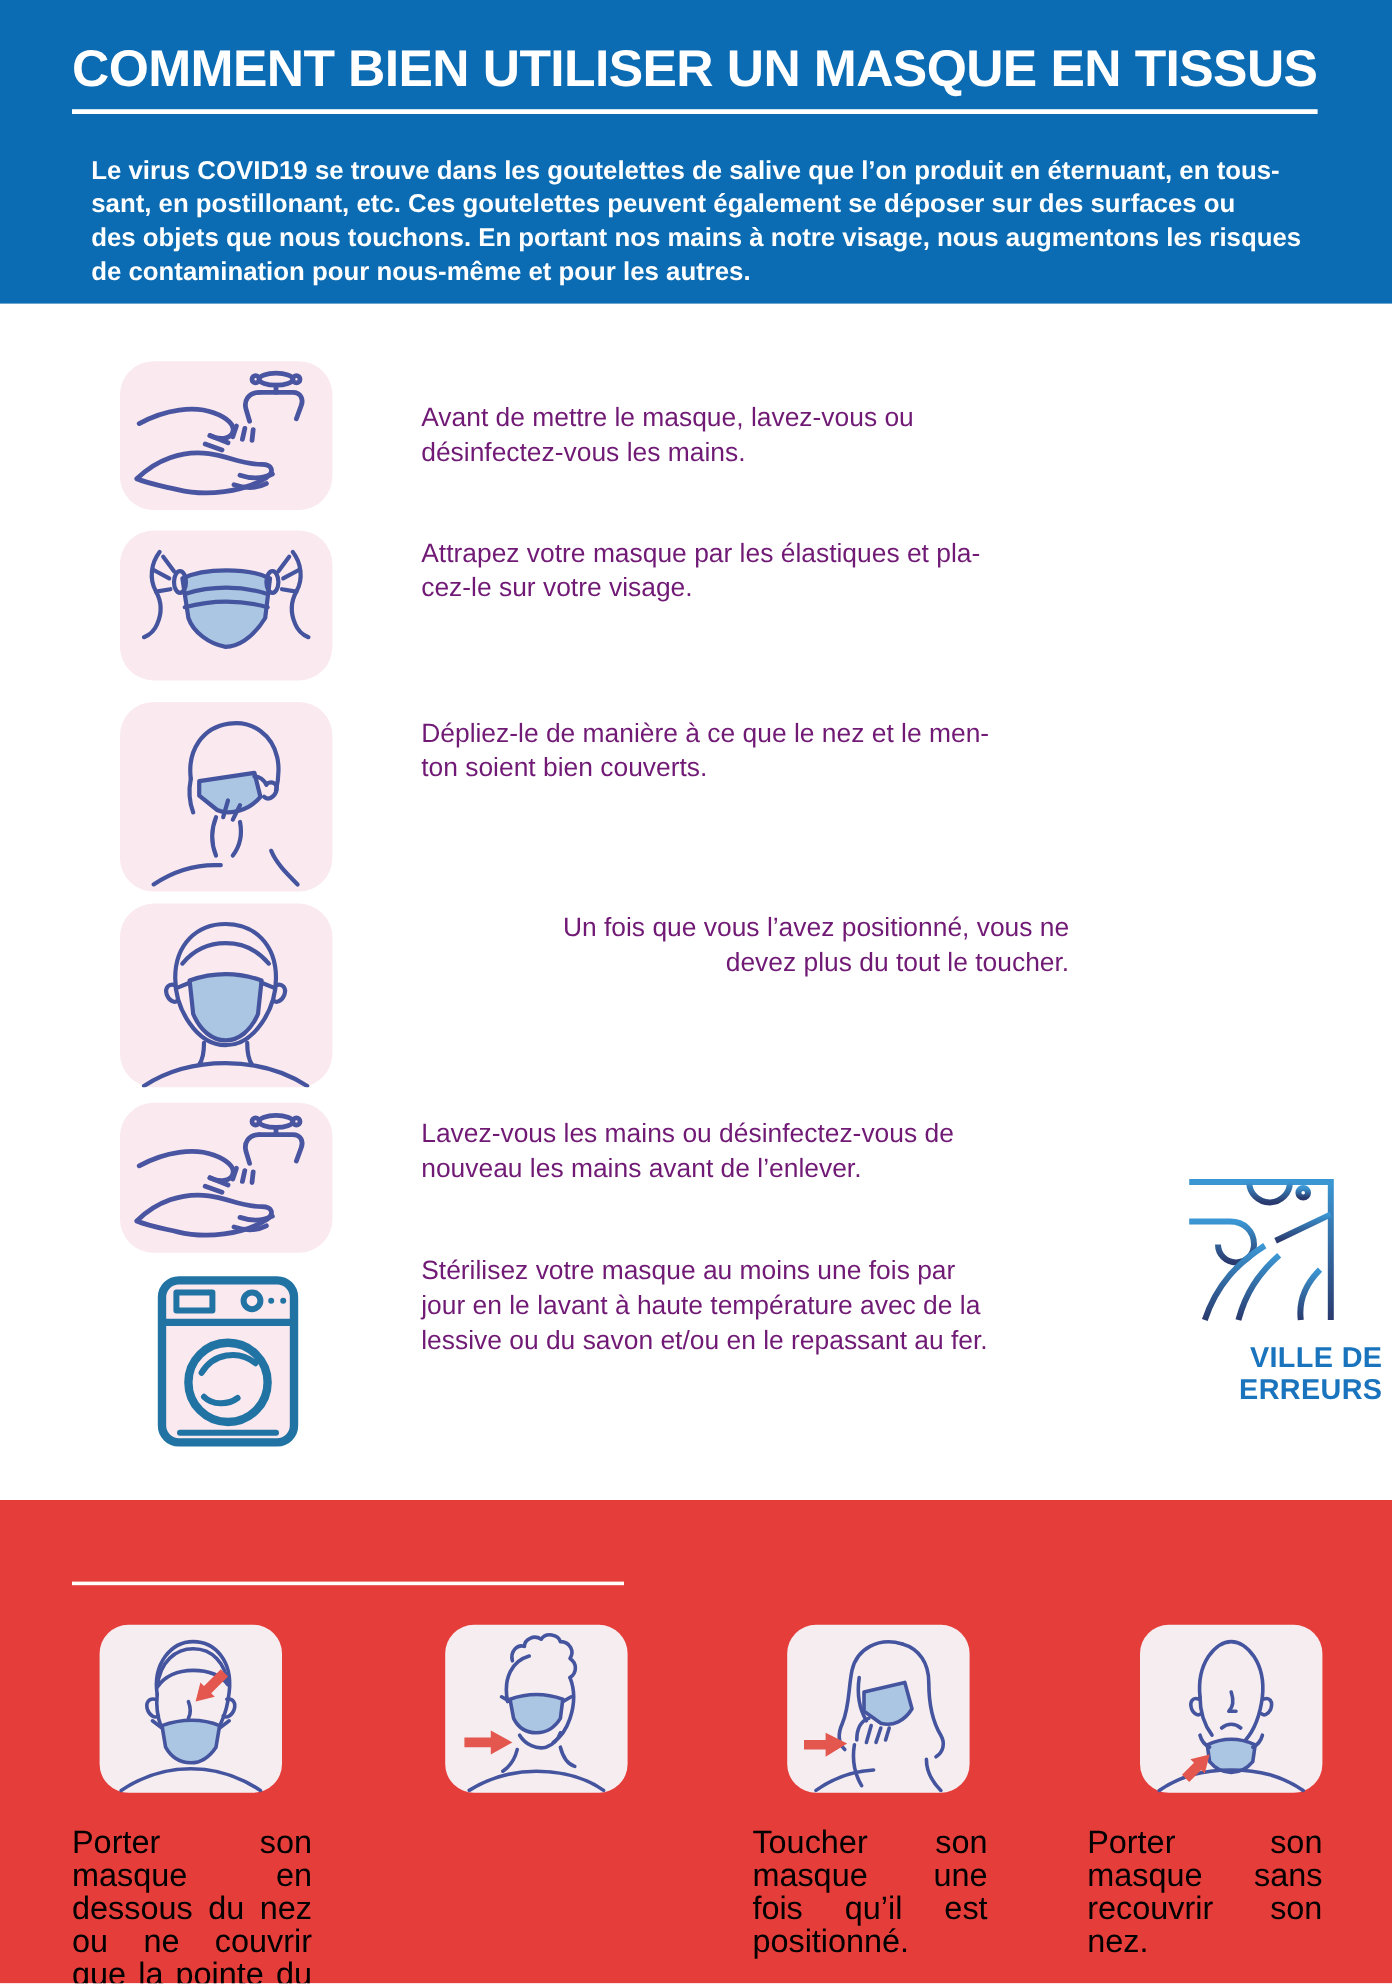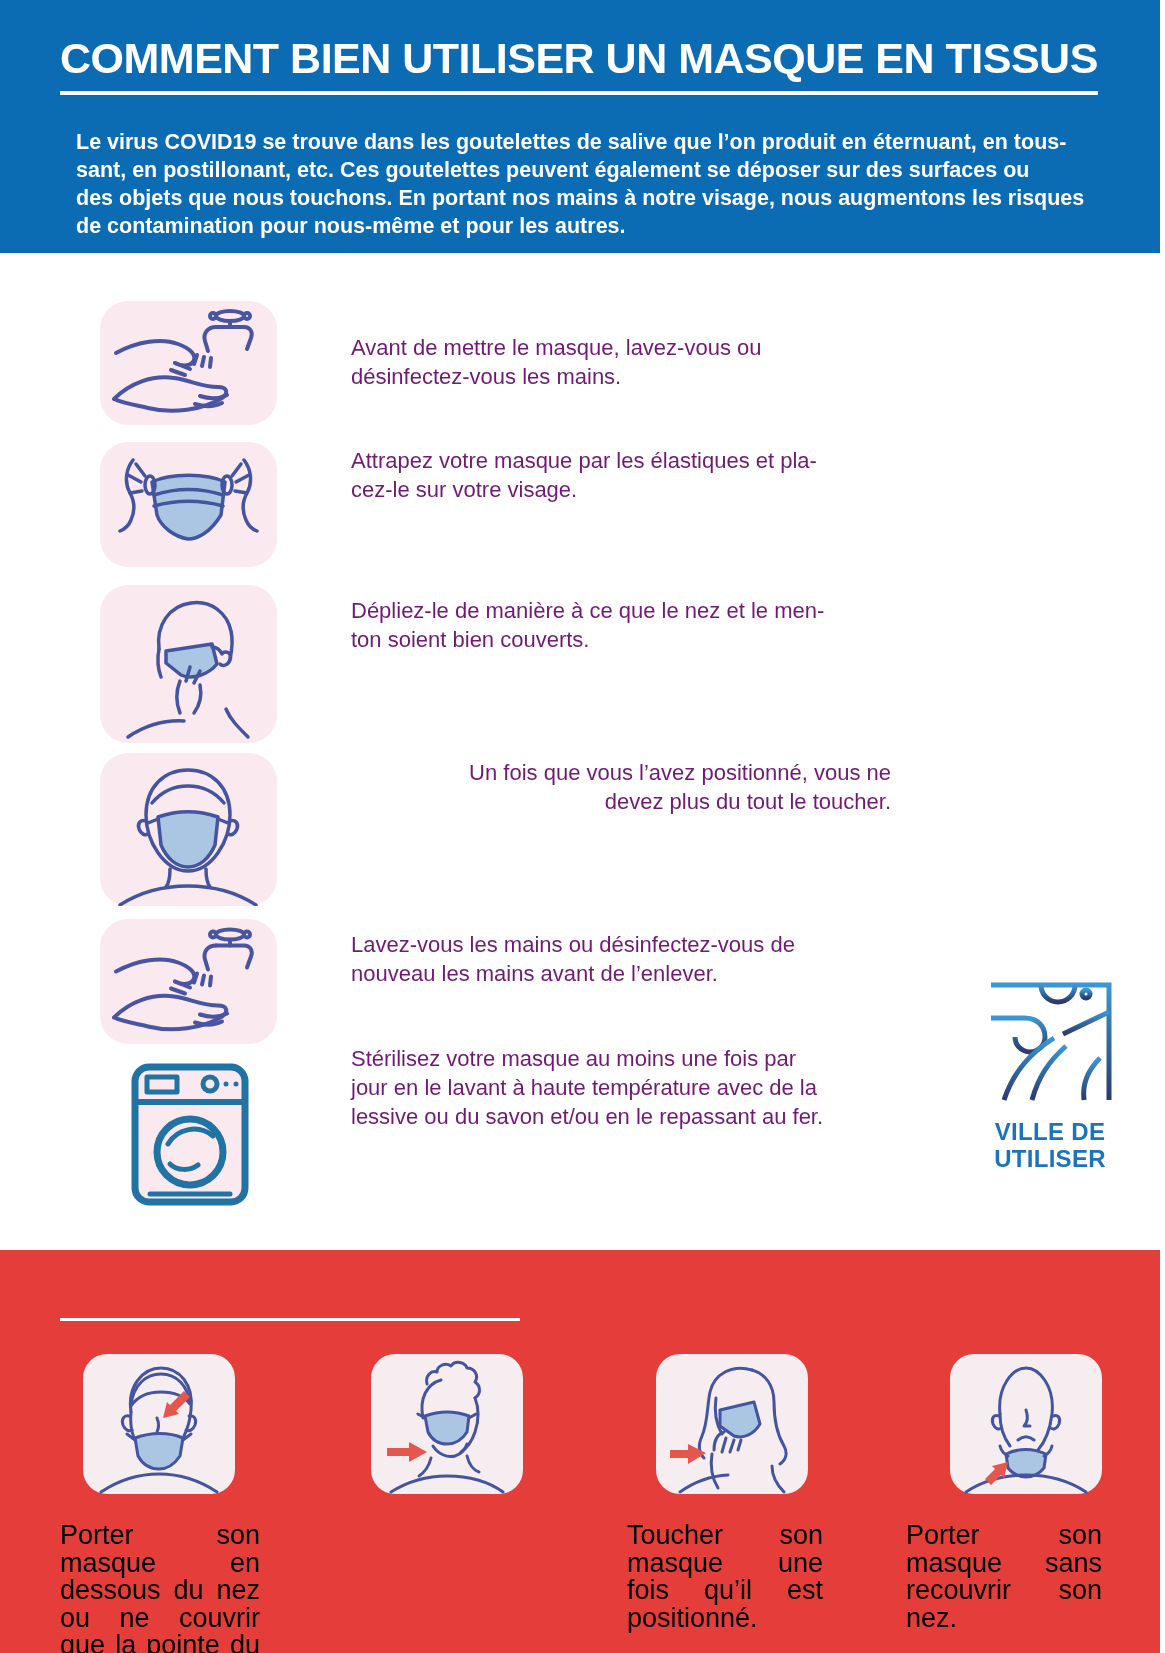--- a/index.html
+++ b/index.html
@@ -31,21 +31,21 @@
   .step-text {
     position:absolute; left:351px; width:540px;
     color:#701a75; font-size:22px; line-height:29px; white-space:pre-line;
   }
   .s1 { top:333px; } .s2 { top:446px; } .s3 { top:596px; }
   .s4 { top:758px;text-align:right; } .s5 { top:930px; } .s6 { top:1044px; }
   
   .logo-mark { position:absolute; left:988px; top:982px; width:124px; height:121px; }
   .logo-mark svg { display:block; width:100%; height:100%; }
   .logo-text {
-    position:absolute; left:948px; top:1118px; width:204px; text-align:center;
+    position:absolute; left:948px; top:1118px; width:204px; text-align:right;
     color:#1a74bd; font-size:24px; font-weight:bold; line-height:27px; letter-spacing:0.3px;
   }
   
   .errors { position:absolute; top:1250px; left:0; width:1165px; height:403px; background:#e43d3a; }
   .errors-title {
     position:absolute; left:60px; top:14px; margin:0;
     color:#ffffff; font-size:37px; font-weight:bold; letter-spacing:-0.5px; white-space:nowrap;
   }
   .errors-rule { position:absolute; left:60px; top:68px; width:460px; height:3px; background:#ffffff; }
   .err-tile { position:absolute; top:104px; width:152px; height:140px; background:#f6edf0; border-radius:24px; }
@@ -219,21 +219,21 @@
           <path d="M121 30 L75 52"></path>
           <path d="M3 36 h34 c12 0 20 8 20 19 a15 15 0 0 1 -30 0"></path>
           <path d="M16 118 C26 88 44 70 66 56"></path>
           <path d="M44 118 C50 96 60 80 78 64"></path>
           <path d="M96 118 C94 102 100 88 112 76"></path>
         </g>
       </svg>
     </div>
     <div class="logo-text">
       <div>VILLE DE</div>
-      <div>UTILISER</div>
+      <div>ERREURS</div>
     </div>
   </section>
 
   <section class="errors">
     <div class="errors-rule"></div>
 
     <div class="err-tile e1">
       <svg viewBox="0 0 152 140">
         <g stroke="#44549e" stroke-width="3" fill="none" stroke-linecap="round" stroke-linejoin="round">
           <path d="M48 58 c-4 -26 12 -44 30 -44 c18 0 33 16 30 42 c-1 10 -3 18 -7 26"></path>

